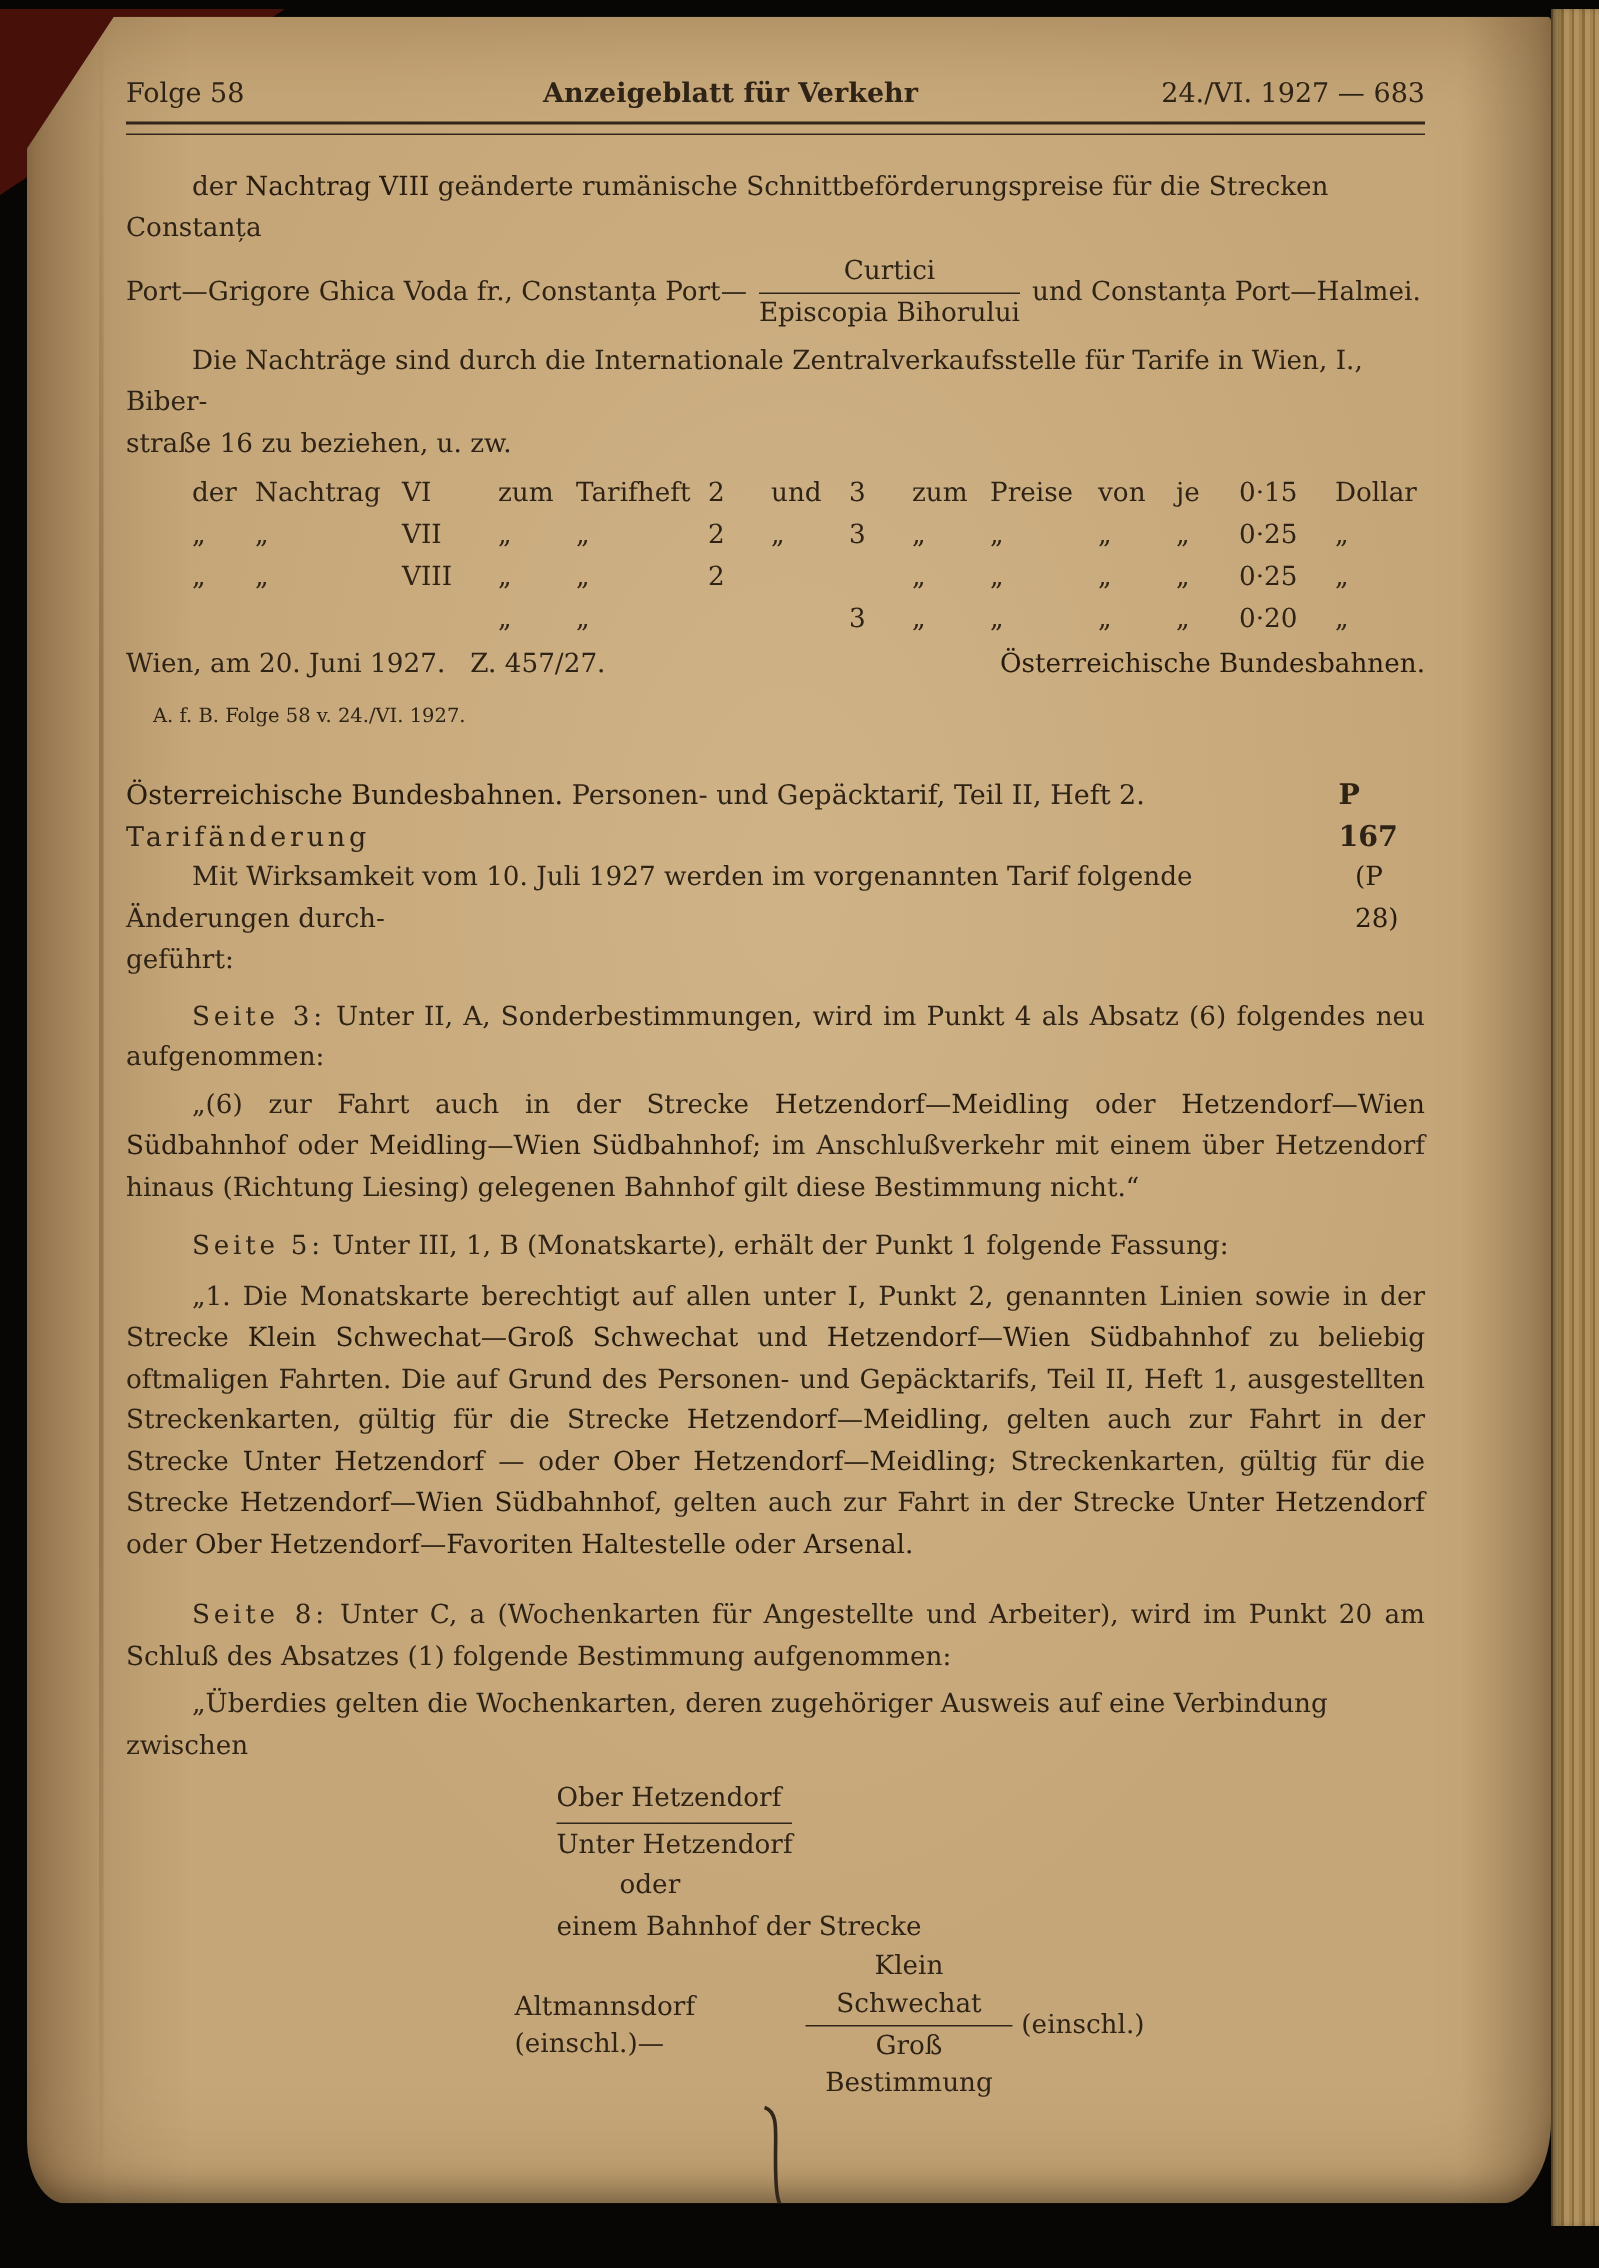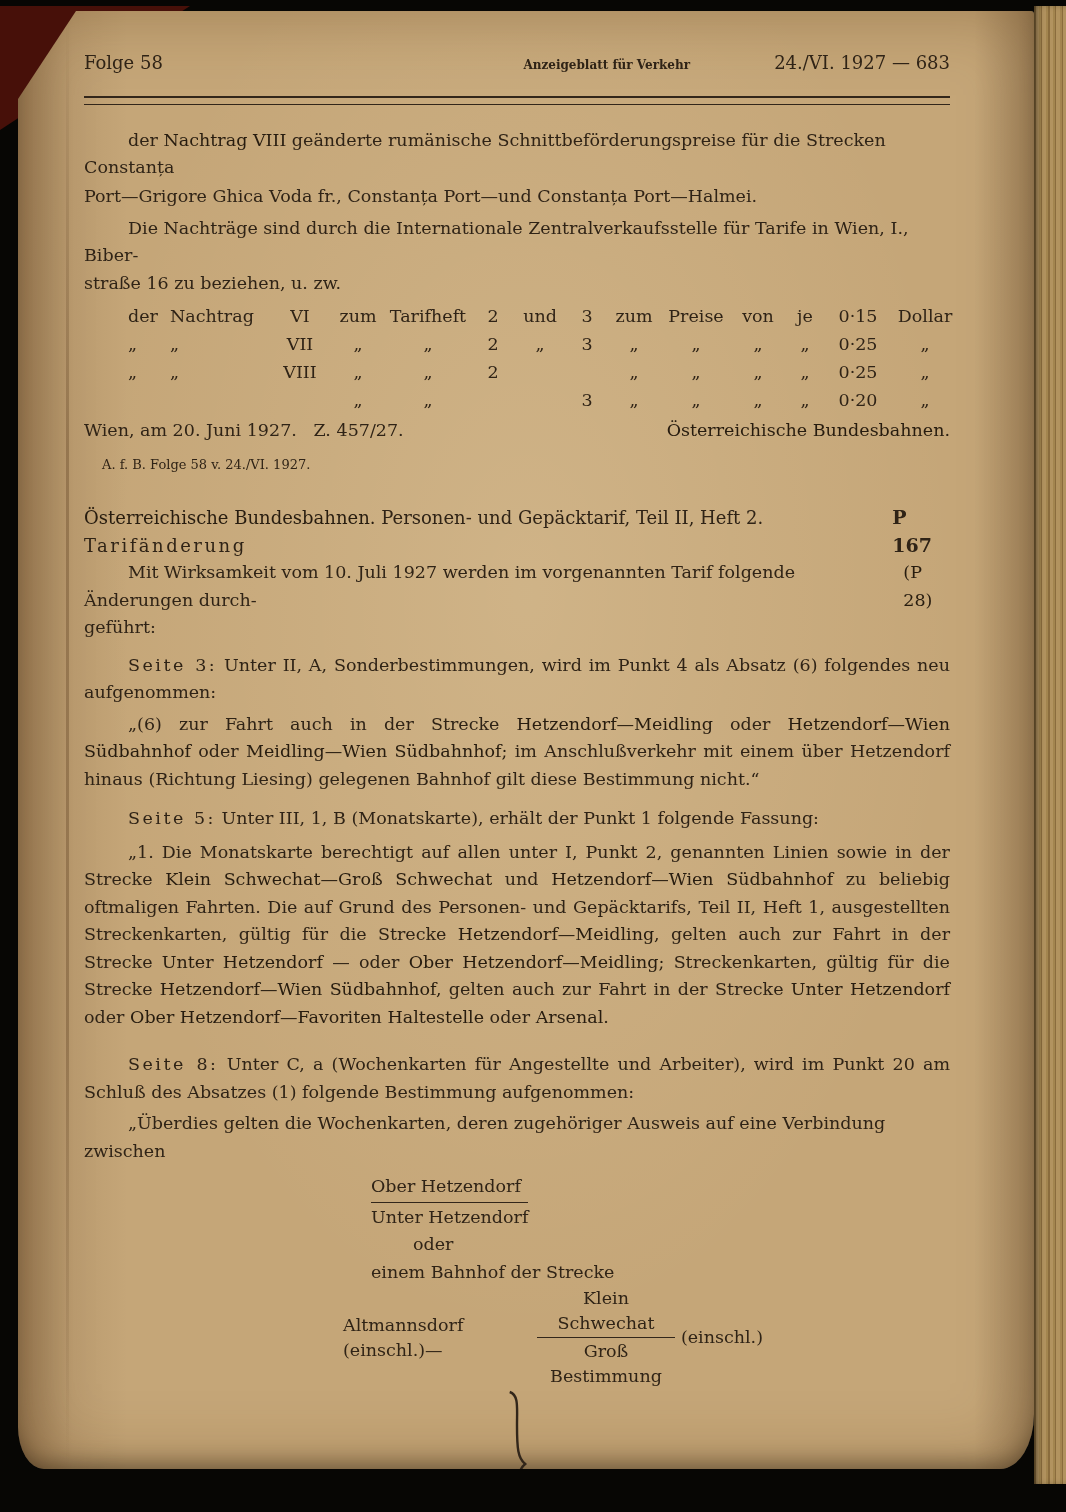--- a/index.html
+++ b/index.html
@@ -38,37 +38,37 @@
     background:repeating-linear-gradient(90deg,#8a6c3d 0 1.5px,#b2935f 1.5px 5px,#a3854f 5px 7px);
     box-shadow:inset 6px 0 8px -4px rgba(0,0,0,.6);
   }
   
   .b{font-weight:normal;color:#271c0f;}
   .sp{letter-spacing:2.5px;}
   .just{text-align:justify;}
   .indent{text-indent:44px;}
   .sig{white-space:pre-wrap;}
   
-  .hdr{display:flex;align-items:baseline;margin-bottom:16px;}
+  .hdr{display:flex;align-items:baseline;margin-bottom:4px;}
   .hdr-left{width:200px;font-size:18px;}
-  .hdr-center{flex:1;text-align:right;font-weight:bold;font-size:12px;}
+  .hdr-center{flex:1;text-align:center;font-weight:bold;font-size:18px;}
   .hdr-right{width:260px;text-align:right;font-size:18px;}
   .rule{height:6px;border-top:2.5px solid #32261a;border-bottom:1.2px solid #32261a;margin-bottom:22px;}
   
   .frac{display:inline-block;vertical-align:middle;text-align:center;margin:0 8px;}
   .frac .ft{display:block;border-bottom:1.6px solid #32261a;padding:0 10px 1px;}
   .frac .fb{display:block;padding-top:1px;}
   .frac-row{display:flex;align-items:center;line-height:25px;margin:2px 0 6px;}
   
   .ptable{
     display:grid;margin:6px 0 4px 44px;
     grid-template-columns:42px 98px 64px 52px 88px 42px 52px 42px 52px 72px 52px 42px 64px 70px;
     row-gap:2px;line-height:26px;
   }
-  .ptable .cell{text-align:center;}
+  .ptable .cell{text-align:left;}
   .ptable .cell:nth-child(14n+1),.ptable .cell:nth-child(14n+2){text-align:left;}
   .sigline{display:flex;justify-content:space-between;margin-top:2px;align-items:center;}
   .foot{font-size:13px;margin:6px 0 0 18px;}
   
   .sect-head{display:flex;justify-content:space-between;align-items:baseline;margin-top:26px;font-size:18px;}
   .sect-head .pnum{font-weight:bold;font-size:19px;}
   .intro-line{display:flex;justify-content:space-between;gap:40px;}
   
   .bracket-row{display:flex;align-items:center;margin:8px 0 2px;flex-direction:column;}
   .bk-left1{margin-left:100px;width:392px;}
@@ -97,20 +97,24 @@
     <div class="hdr-left">Folge 58</div>
     <div class="hdr-center">Anzeigeblatt für Verkehr</div>
     <div class="hdr-right">24./VI. 1927 — 683</div>
   </div>
   <div class="rule"></div>
 
   <div>
     <div class="indent"><span>der </span><span class="b">Nachtrag VIII</span><span>  geänderte rumänische Schnittbeförderungspreise für die Strecken Constanța</span></div>
     <div class="frac-row">
       <span>Port—Grigore Ghica Voda fr., Constanța Port—</span>
+      <span class="frac">
+        <span class="ft">Curtici</span>
+        <span class="fb">Episcopia Bihorului</span>
+      </span>
       <span>und Constanța Port—Halmei.</span>
     </div>
     <div class="indent">Die Nachträge sind durch die Internationale Zentralverkaufsstelle für Tarife in Wien, I., Biber-</div>
     <div>straße 16 zu beziehen, u. zw.</div>
     <div class="ptable">
         <span class="cell">der</span>
         <span class="cell">Nachtrag</span>
         <span class="cell">VI</span>
         <span class="cell">zum</span>
         <span class="cell">Tarifheft</span>

